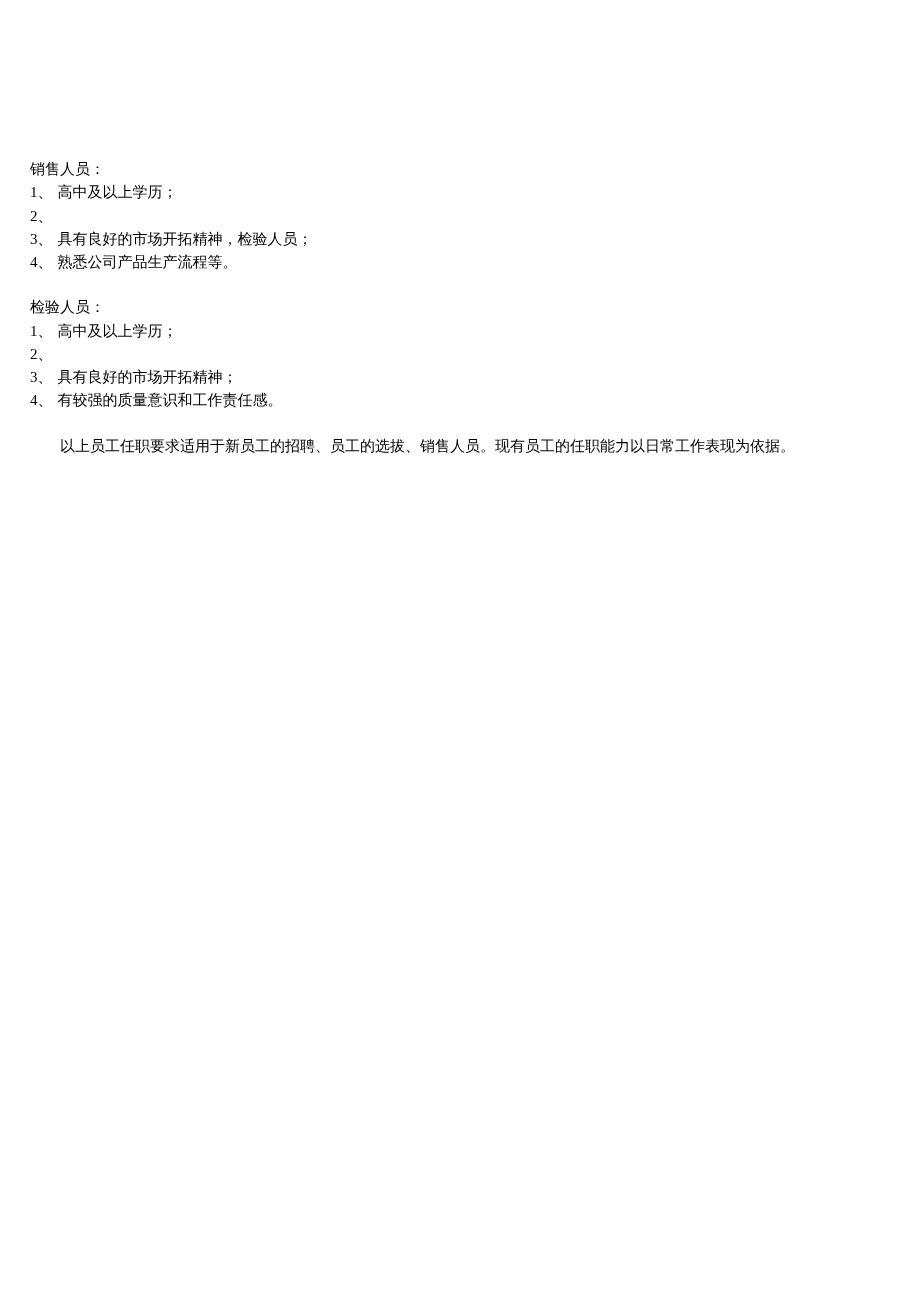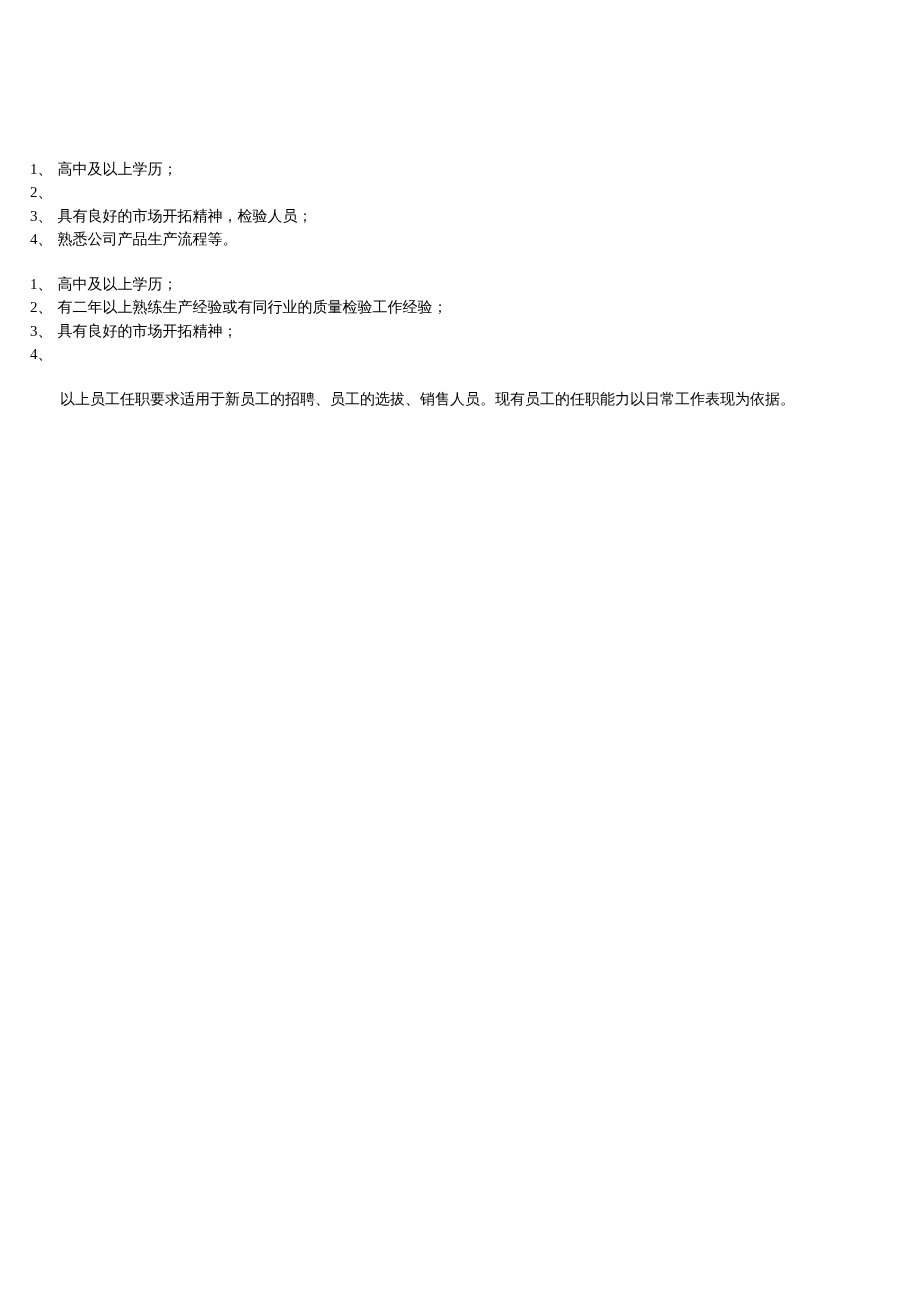--- a/index.html
+++ b/index.html
@@ -34,48 +34,50 @@
       font-family: Liberation Serif, serif;
     }
     .summary {
       text-indent: 2em;
     }
   </style>
 </head>
 <body>
 
 <div class="section">
+  <div class="section-title">销售人员：</div>
   <div class="list-item">
     <span class="item-num">1、</span>
     <span class="item-text">高中及以上学历；</span>
   </div>
   <div class="list-item">
     <span class="item-num">2、</span>
   </div>
   <div class="list-item">
     <span class="item-num">3、</span>
     <span class="item-text">具有良好的市场开拓精神，检验人员；</span>
   </div>
   <div class="list-item">
     <span class="item-num">4、</span>
     <span class="item-text">熟悉公司产品生产流程等。</span>
   </div>
 </div>
 
 <div class="section">
+  <div class="section-title">检验人员：</div>
   <div class="list-item">
     <span class="item-num">1、</span>
     <span class="item-text">高中及以上学历；</span>
   </div>
   <div class="list-item">
     <span class="item-num">2、</span>
-    <span class="item-text">有二年以上熟练生产经验或有同行业的质量检验工作经验；</span>
   </div>
   <div class="list-item">
     <span class="item-num">3、</span>
     <span class="item-text">具有良好的市场开拓精神；</span>
   </div>
   <div class="list-item">
     <span class="item-num">4、</span>
+    <span class="item-text">有较强的质量意识和工作责任感。</span>
   </div>
 </div>
 
 <div class="summary">以上员工任职要求适用于新员工的招聘、员工的选拔、销售人员。现有员工的任职能力以日常工作表现为依据。</div>
 
 </body></html>

